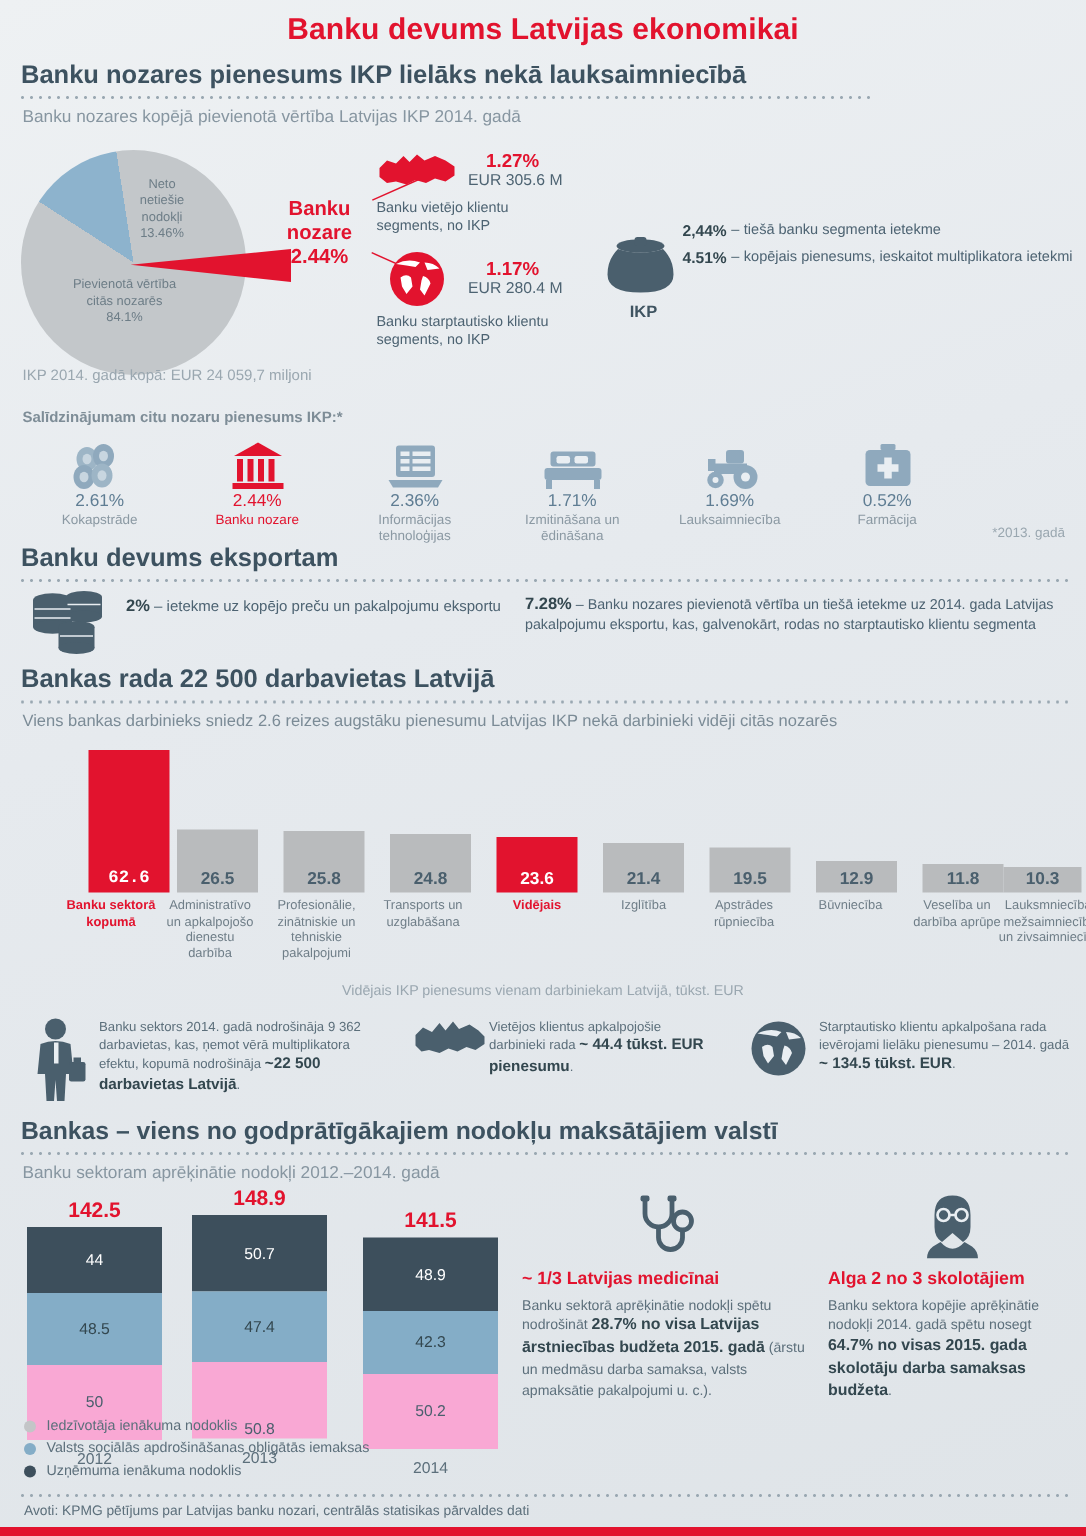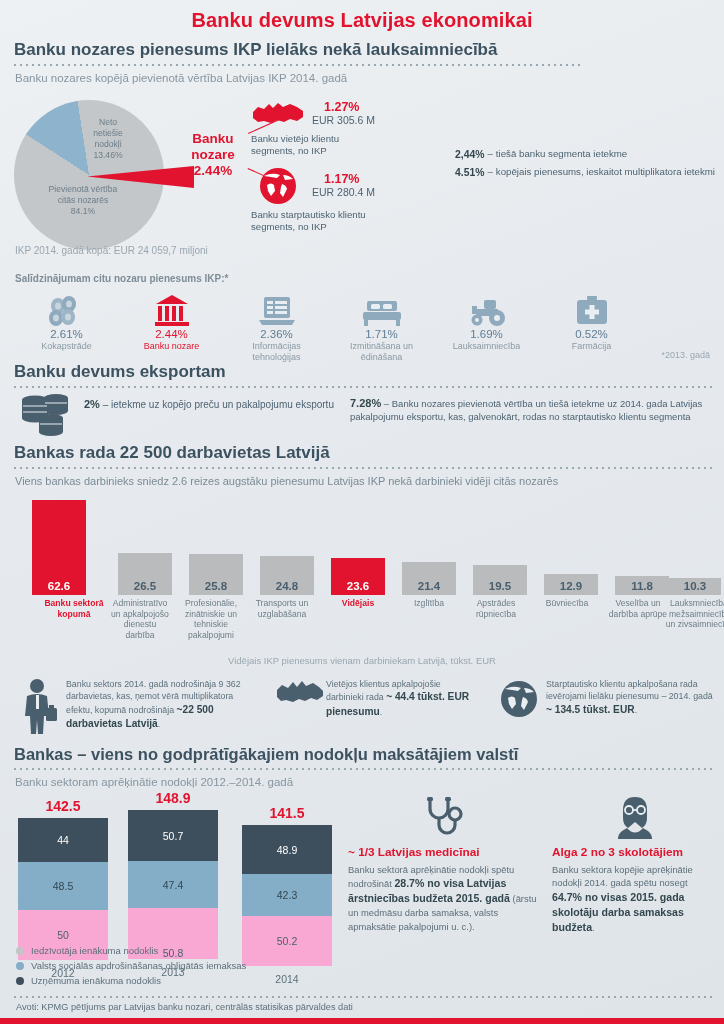--- a/index.html
+++ b/index.html
@@ -206,20 +206,30 @@
       </span>
       <div style="margin-left:6px;margin-top:6px;">
         <div class="pct">1.17%</div>
         <div class="eur">EUR 280.4 M</div>
       </div>
     </div>
     <div class="cap" style="white-space:pre-line;margin-left:1px;">Banku starptautisko klientu
 segments, no IKP</div>
   </div>
 
+  <div class="piggy">
+    <span>
+      <svg width="58" height="44" viewBox="0 0 58 44">
+        <ellipse cx="29" cy="9" rx="16" ry="4.5" fill="#4a5f6d"></ellipse>
+        <rect x="25" y="3" width="8" height="6" rx="2" fill="#4a5f6d"></rect>
+        <path fill="#4a5f6d" d="M14,11 q15,5 30,0 q7,7 7,17 q0,12 -22,12 q-22,0 -22,-12 q0,-10 7,-17 z"></path>
+      </svg>
+    </span>
+    <div class="lbl">IKP</div>
+  </div>
   <div class="piggy-rows">
     <div class="row">
       <b>2,44%</b>
       <span class="dash">–</span>
       <span>tiešā banku segmenta ietekme</span>
     </div>
     <div class="row">
       <b>4.51%</b>
       <span class="dash">–</span>
       <span>kopējais pienesums, ieskaitot multiplikatora ietekmi</span>
@@ -360,21 +370,21 @@
     <span>Banku nozares pievienotā vērtība un tiešā ietekme uz 2014. gada Latvijas pakalpojumu eksportu, kas, galvenokārt, rodas no starptautisko klientu segmenta</span>
   </div>
 
   <div style="position:absolute;left:0;top:443px;width:724px;">
     <div class="sec-h">Bankas rada 22 500 darbavietas Latvijā</div>
     <div class="dotline"></div>
     <div class="sub-h" style="color:#7b8b96;font-size:11px;">Viens bankas darbinieks sniedz 2.6 reizes augstāku pienesumu Latvijas IKP nekā darbinieki vidēji citās nozarēs</div>
   </div>
 
   <div class="bars">
-    <div class="bar-col" style="left:18px;">
+    <div class="bar-col" style="left:45px;font-family:Liberation Mono, monospace;">
         <div class="bar red" style="height:95px;">
           <span class="val">62.6</span>
         </div>
       </div>
     <div class="bar-col" style="left:104px;">
         <div class="bar" style="height:42px;">
           <span class="val">26.5</span>
         </div>
       </div>
     <div class="bar-col" style="left:175px;">

